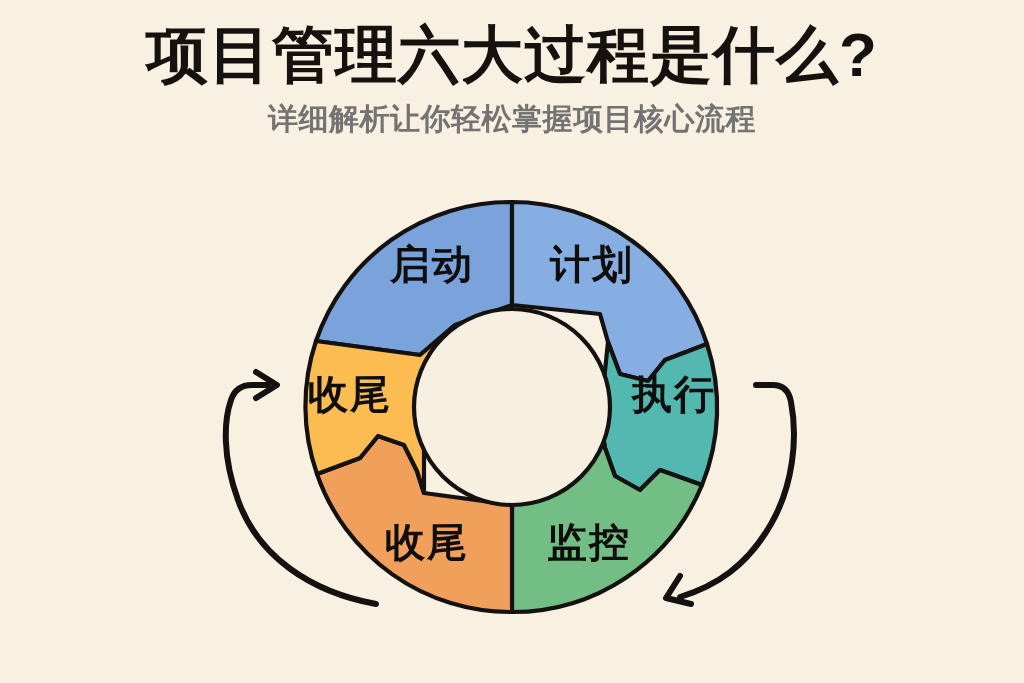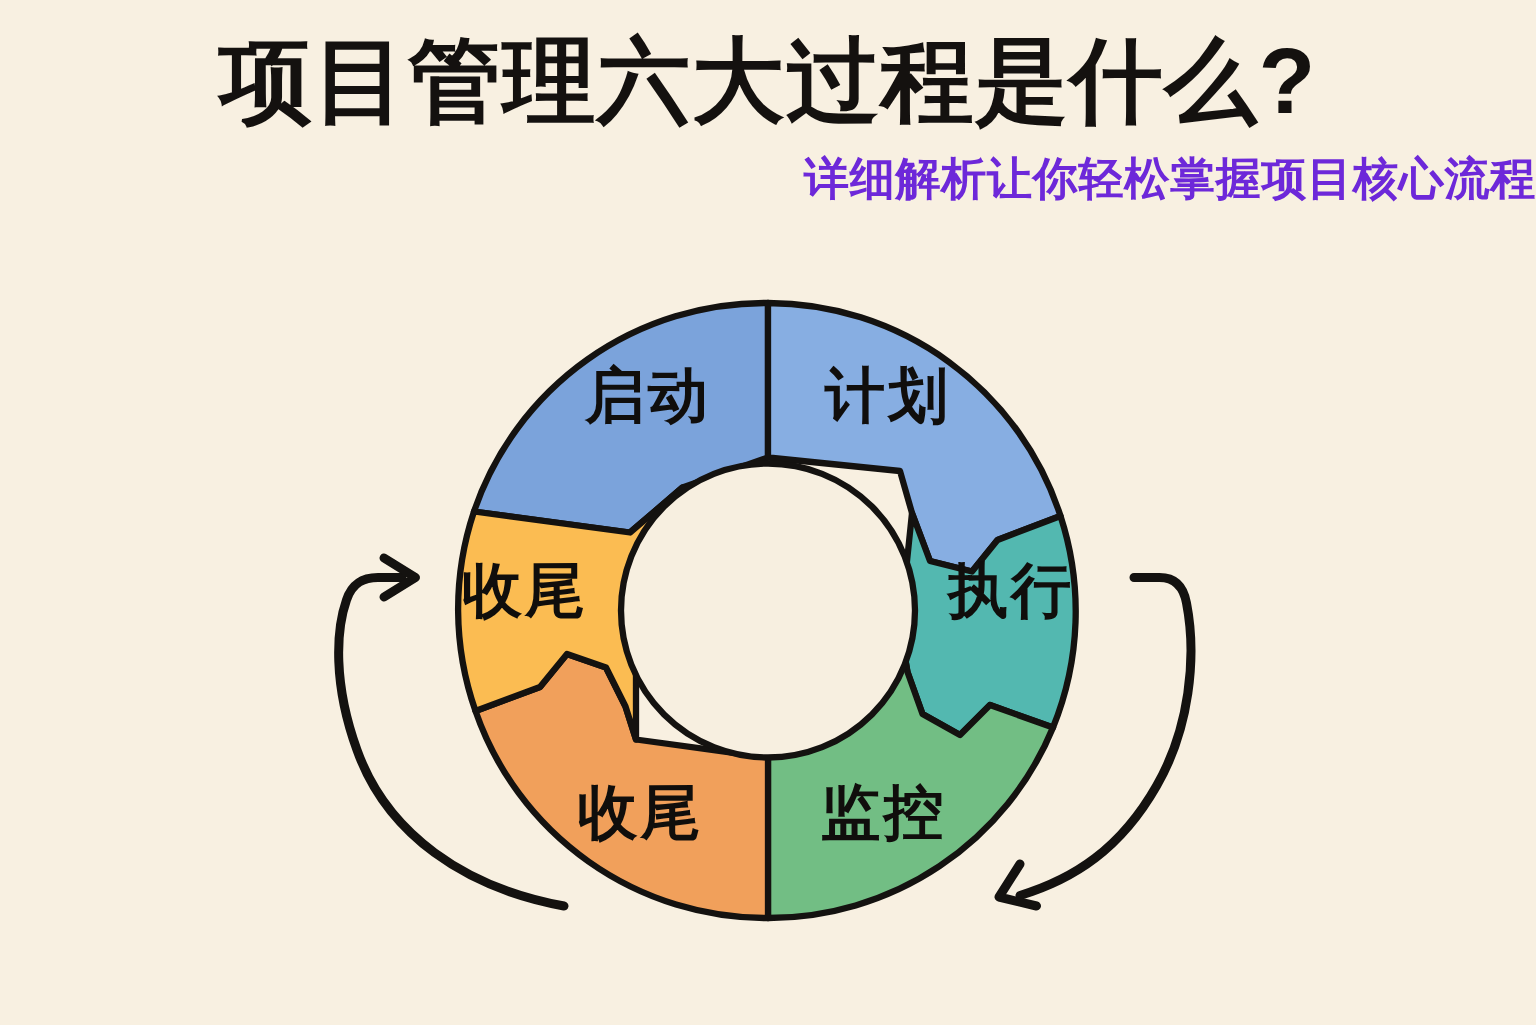--- a/index.html
+++ b/index.html
@@ -38,23 +38,22 @@
     letter-spacing: 1px;
     color: #14110f;
     font-family: "Liberation Sans", "DejaVu Sans", sans-serif;
   }
   .subtitle {
     margin: 0;
     padding-top: 10px;
     font-size: 30px;
     font-weight: 700;
     letter-spacing: 0.5px;
-    color: #6d28d9;
-    font-family: "Liberation Sans", "DejaVu Sans", sans-serif;
-    text-align: right;
+    color: #737373;
+    font-family: "Liberation Sans", "DejaVu Sans", sans-serif;
   }
   .wheel-wrap {
     position: absolute;
     left: 0;
     top: 0;
     width: 1024px;
     height: 683px;
   }
   svg.wheel {
     display: block;

